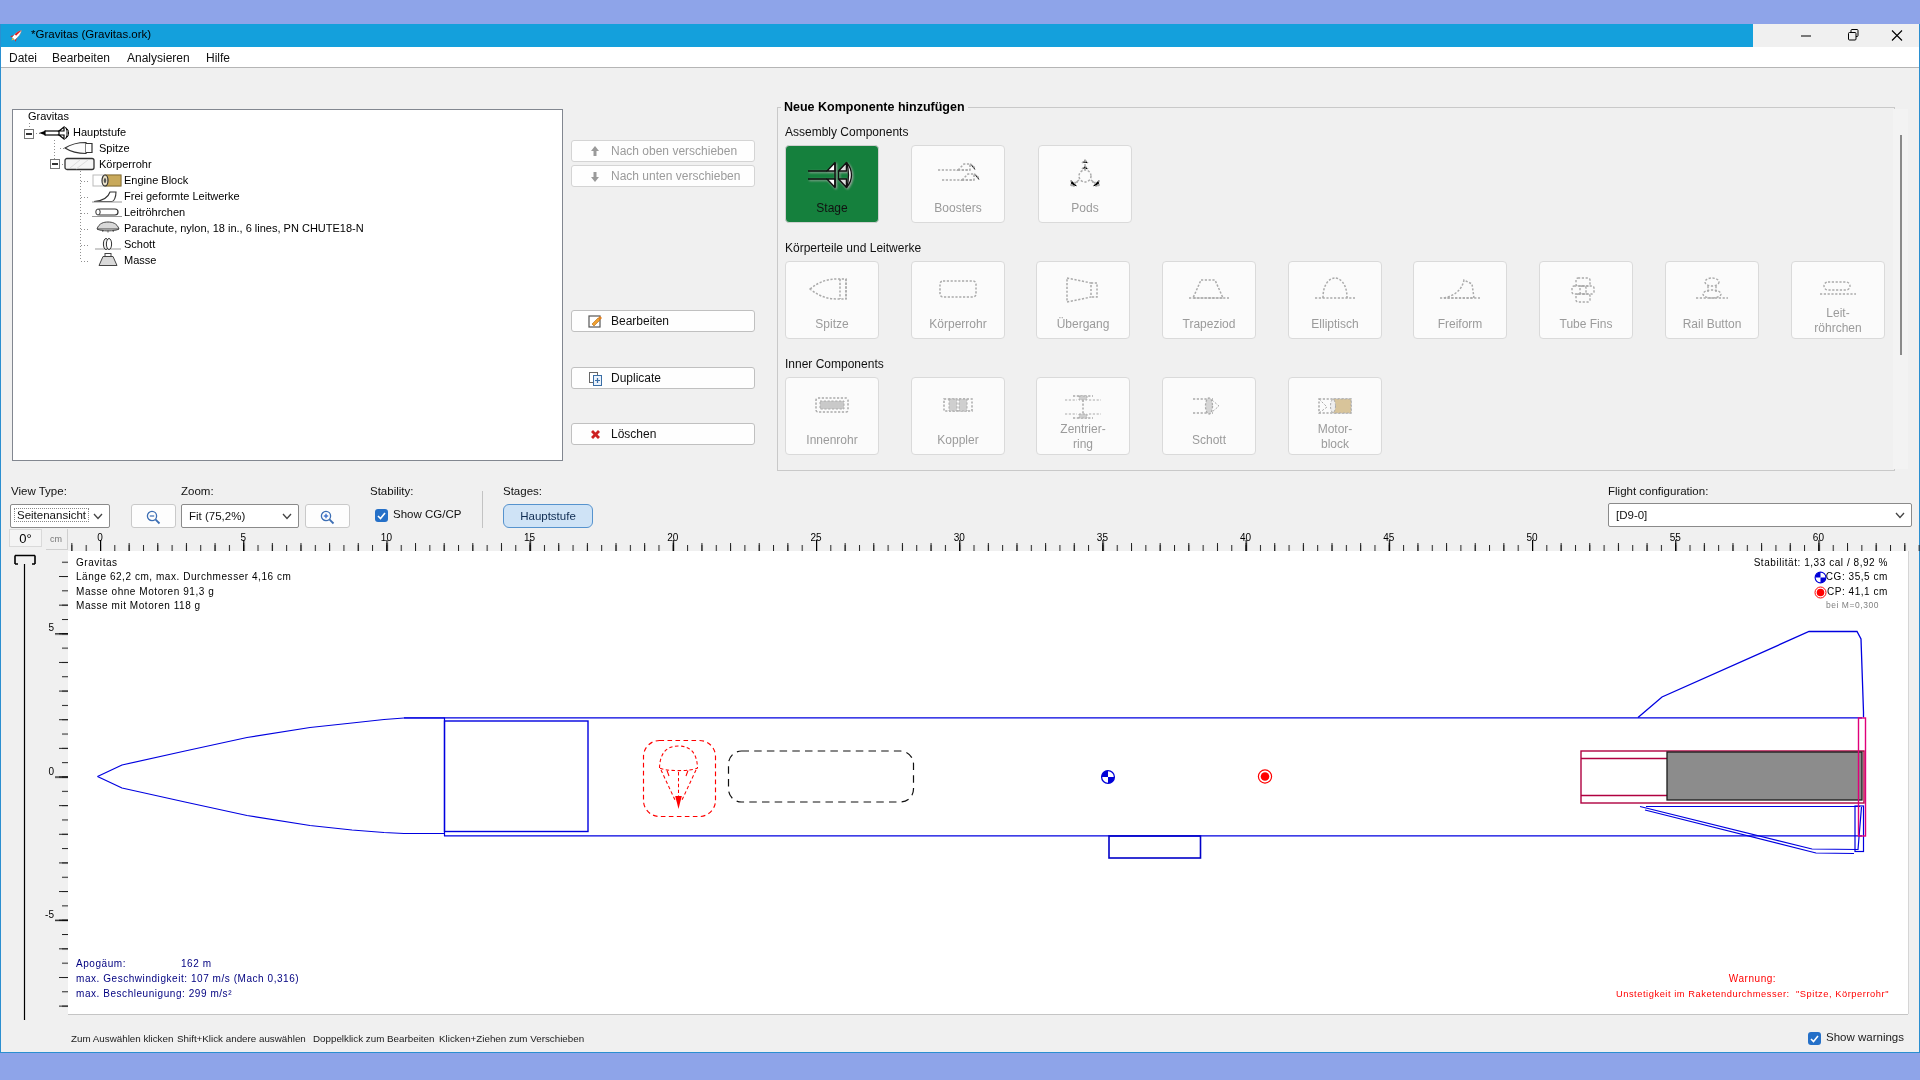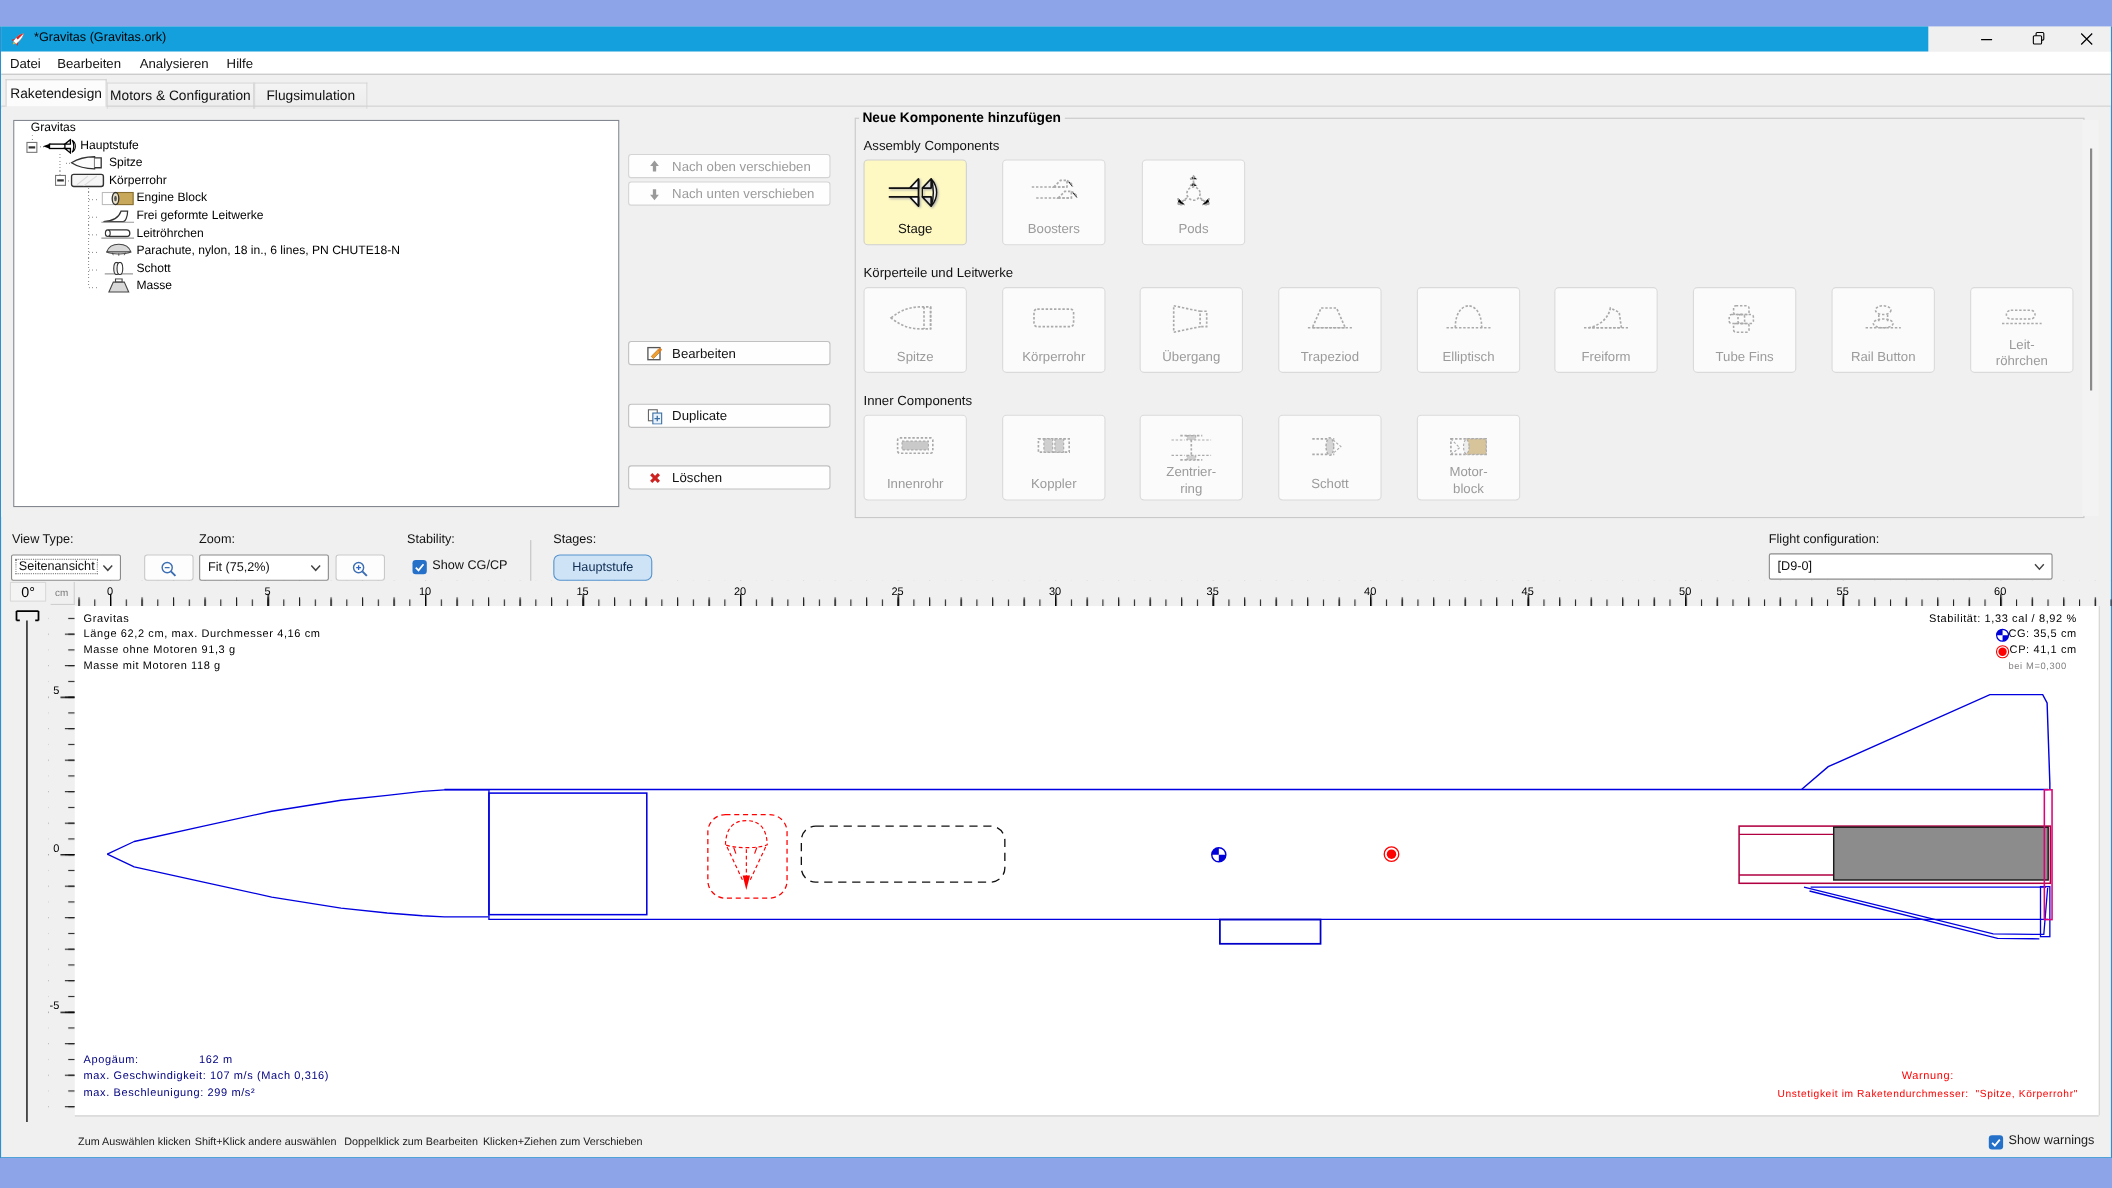--- a/index.html
+++ b/index.html
@@ -8,21 +8,21 @@
 .menubar{position:absolute;left:1px;top:47px;width:1918px;height:21px;background:#ffffff}
 .menuitem{position:absolute;top:4px;font-size:12px;color:#111}
 .tabstrip{position:absolute;left:1px;top:68px;width:1918px;height:29px;background:#f0f0f0}
 .tab{position:absolute;box-sizing:border-box;font-size:12.5px;color:#111;text-align:center;border:1px solid #d9d9d9;border-bottom:none;background:linear-gradient(#f4f4f4,#ececec)}
 .tab.act{background:#fcfcfc;border-color:#d0d0d0;z-index:2}
 .mbtn{position:absolute;left:571px;width:184px;height:22px;box-sizing:border-box;background:#fefefe;border:1px solid #d4d4d4;border-radius:3px;font-size:12px}
 .mbtn span{position:absolute;left:39px;top:3px}
 .cb{position:absolute;width:94px;height:78px;box-sizing:border-box;background:#fbfbfb;border:1px solid #dadada;border-radius:4px}
 .cb span{position:absolute;left:-10px;right:-10px;top:55px;font-size:12px;color:#9b9b9b;text-align:center}
 .cb.two span{top:44px;line-height:15px}
-.cb.en{background:#fef9c3;border-color:#d0d0d0}
+.cb.en{background:#15803d;border-color:#d0d0d0}
 .cb.en span{color:#111}
 .cb svg{position:absolute;left:50%;transform:translateX(-50%);top:12px}
 .seclab{position:absolute;font-size:12px;color:#111}
 .tlab{position:absolute;font-size:11.5px;color:#111;white-space:nowrap}
 .combo{position:absolute;box-sizing:border-box;height:24px;background:#fff;border:1px solid #8a8a8a;border-radius:2px;font-size:11.5px;color:#111}
 .combo .tx{position:absolute;left:7px;top:5px}
 .sqbtn{position:absolute;box-sizing:border-box;width:45px;height:24px;background:#fdfdfd;border:1px solid #c9c9c9;border-radius:3px}
 .ctext{position:absolute;font-size:10px;font-weight:400;letter-spacing:.55px;white-space:nowrap;color:#000}
 .sbtext{position:absolute;top:1033px;font-size:9.8px;color:#1a1a1a;white-space:nowrap}
 .trow{position:absolute;font-size:11px;color:#000;white-space:nowrap}
@@ -47,26 +47,20 @@
   <path d="M96 6.5 L106 16.5 M106 6.5 L96 16.5" stroke="#000" stroke-width="1.1"></path>
  </svg>
 </div>
 <div class="menubar">
  <div class="menuitem" style="left:8px">Datei</div>
  <div class="menuitem" style="left:51px">Bearbeiten</div>
  <div class="menuitem" style="left:126px">Analysieren</div>
  <div class="menuitem" style="left:205px">Hilfe</div>
  <div class="a" style="left:0;bottom:0;width:1918px;height:1px;background:#b5b5b5"></div>
 </div>
-<div class="tabstrip">
- <div class="tab act" style="left:4px;top:4px;width:92px;height:25px;line-height:24px">Raketendesign</div>
- <div class="tab" style="left:96px;top:7px;width:134px;height:24px;line-height:23px">Motors &amp; Configuration</div>
- <div class="tab" style="left:230px;top:7px;width:103px;height:24px;line-height:23px">Flugsimulation</div>
- <div class="a" style="left:0;top:28px;width:1918px;height:1px;background:#d0d0d0"></div>
-</div>
 <div class="a" style="left:1px;top:99px;width:1917px;height:371px;background:#f0f0f0"></div>
 <div class="a" style="left:12px;top:109px;width:551px;height:352px;background:#fff;border:1px solid #828790;box-sizing:border-box"></div>
 <div id="tree">
       <div class="trow" style="left:28px;top:110px">Gravitas</div>
       <div class="a" style="left:29px;top:123px;width:1px;height:10px;background-image:repeating-linear-gradient(#909090 0 1px,transparent 1px 3px)"></div>
       <div class="a" style="left:36px;top:133px;width:4px;height:1px;background-image:repeating-linear-gradient(90deg,#909090 0 1px,transparent 1px 3px)"></div>
       <div class="a" style="left:24px;top:129px;width:10px;height:10px;border:1px solid #777;background:#fff;box-sizing:border-box"></div>
       <div class="a" style="left:26px;top:133px;width:6px;height:2px;background:#333"></div>
       <div class="a" style="left:54px;top:140px;width:1px;height:23px;background-image:repeating-linear-gradient(#909090 0 1px,transparent 1px 3px)"></div>
       <div class="a" style="left:60px;top:148px;width:4px;height:1px;background-image:repeating-linear-gradient(90deg,#909090 0 1px,transparent 1px 3px)"></div>
@@ -347,21 +341,21 @@
           <line x1="7" y1="4.8" x2="7" y2="9.2" stroke="#2a64c8" stroke-width="1.2"></line>
         </svg>
       </div>
       <div class="a" style="left:375px;top:509px;width:13px;height:13px;background:#2570c8;border-radius:3px"></div>
 <svg class="a" style="left:377px;top:512px" width="9" height="8" viewBox="0 0 9 8">
         <path d="M1 4 L3.5 6.5 L8 1" fill="none" stroke="#fff" stroke-width="1.6"></path>
       </svg>
 <div class="tlab" style="left:393px;top:508px">Show CG/CP</div>
       <div class="a" style="left:482px;top:491px;width:1px;height:37px;background:#c3c3c3"></div>
       <div class="a" style="left:503px;top:504px;width:90px;height:24px;box-sizing:border-box;background:#cfe3f6;border:1px solid #5693ce;border-radius:6px;font-size:11.5px;color:#0f2c52;text-align:center;line-height:22px">Hauptstufe</div>
-      <div class="combo" style="left:1608px;top:503px;width:258px">
+      <div class="combo" style="left:1608px;top:503px;width:304px">
         <span class="tx">[D9-0]</span>
         <svg class="a" style="right:6px;top:8px" width="10" height="7" viewBox="0 0 10 7">
           <path d="M1 1 L5 5.5 L9 1" fill="none" stroke="#444" stroke-width="1.3"></path>
         </svg>
       </div>
     </div>
     <div id="canvasarea">
       <div class="a" style="left:68px;top:551px;width:1840px;height:463px;background:#fff;border-bottom:1px solid #c5c5c5"></div>
       <div class="a" style="left:9px;top:529px;width:33px;height:18px;background:#f4f4f4;border:1px solid #d9d9d9;box-sizing:border-box;font-size:13px;color:#000;text-align:center;line-height:17px">0°</div>
       <div class="a" style="left:46px;top:529px;width:22px;height:21px;background:#f0f0f0;border-right:1px solid #cfcfcf;border-bottom:1px solid #cfcfcf;box-sizing:border-box;font-size:9px;color:#777;padding:5px 0 0 4px">cm</div>

